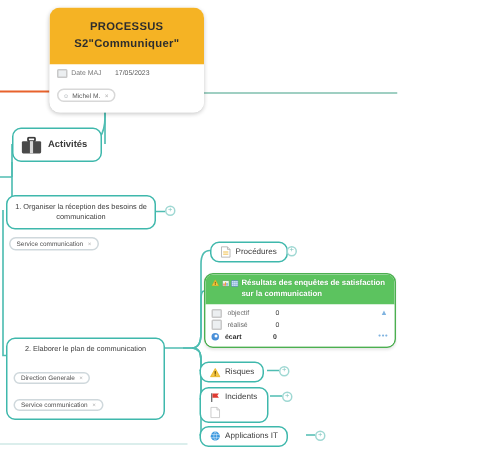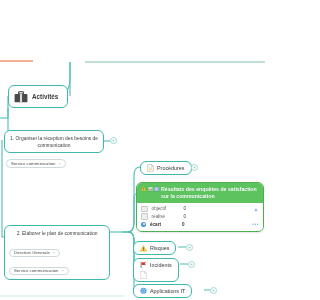--- a/index.html
+++ b/index.html
@@ -185,20 +185,38 @@
     <path d="M128 232 Q134 232 134 240 L134 288 Q134 290 133 290" stroke="#4fbdb2" stroke-width="1.1" fill="none"></path>
 
     <path d="M185 167 L191 167" stroke="#4fbdb2" stroke-width="1" fill="none"></path>
     <path d="M178 247 L186 247" stroke="#4fbdb2" stroke-width="1" fill="none"></path>
     <path d="M180 264 L188 264" stroke="#4fbdb2" stroke-width="1" fill="none"></path>
     <path d="M204 290 L210 290" stroke="#4fbdb2" stroke-width="1" fill="none"></path>
 
     <path d="M0 296 L125 296" stroke="#cfe9e6" stroke-width="1" fill="none"></path>
   </svg>
 
+  <div class="header-card">
+    <div class="header-title">
+      <span>PROCESSUS</span>
+      <span class="l2">S2"Communiquer"</span>
+    </div>
+    <div class="header-meta">
+      <div class="meta-row">
+        <span class="meta-check"></span>
+        <span class="meta-label">Date MAJ</span>
+        <span class="meta-value">17/05/2023</span>
+      </div>
+      <div class="chip-user">
+        <span class="ava">☺</span>
+        <span>Michel M.</span>
+        <span class="x">×</span>
+      </div>
+    </div>
+  </div>
 
   <div class="node" id="node-activites">
     <div class="node-label">
       <span class="ic ic-briefcase">
         <svg viewBox="0 0 24 20" width="14" height="12">
           <rect x="8" y="1" width="8" height="4" rx="1" fill="none" stroke="#3b3b3b" stroke-width="2"></rect>
           <rect x="1" y="5" width="22" height="14" rx="1.5" fill="#4a4a4a"></rect>
           <rect x="10.2" y="5" width="3.6" height="14" fill="#d8d8d8"></rect>
         </svg>
       </span>

